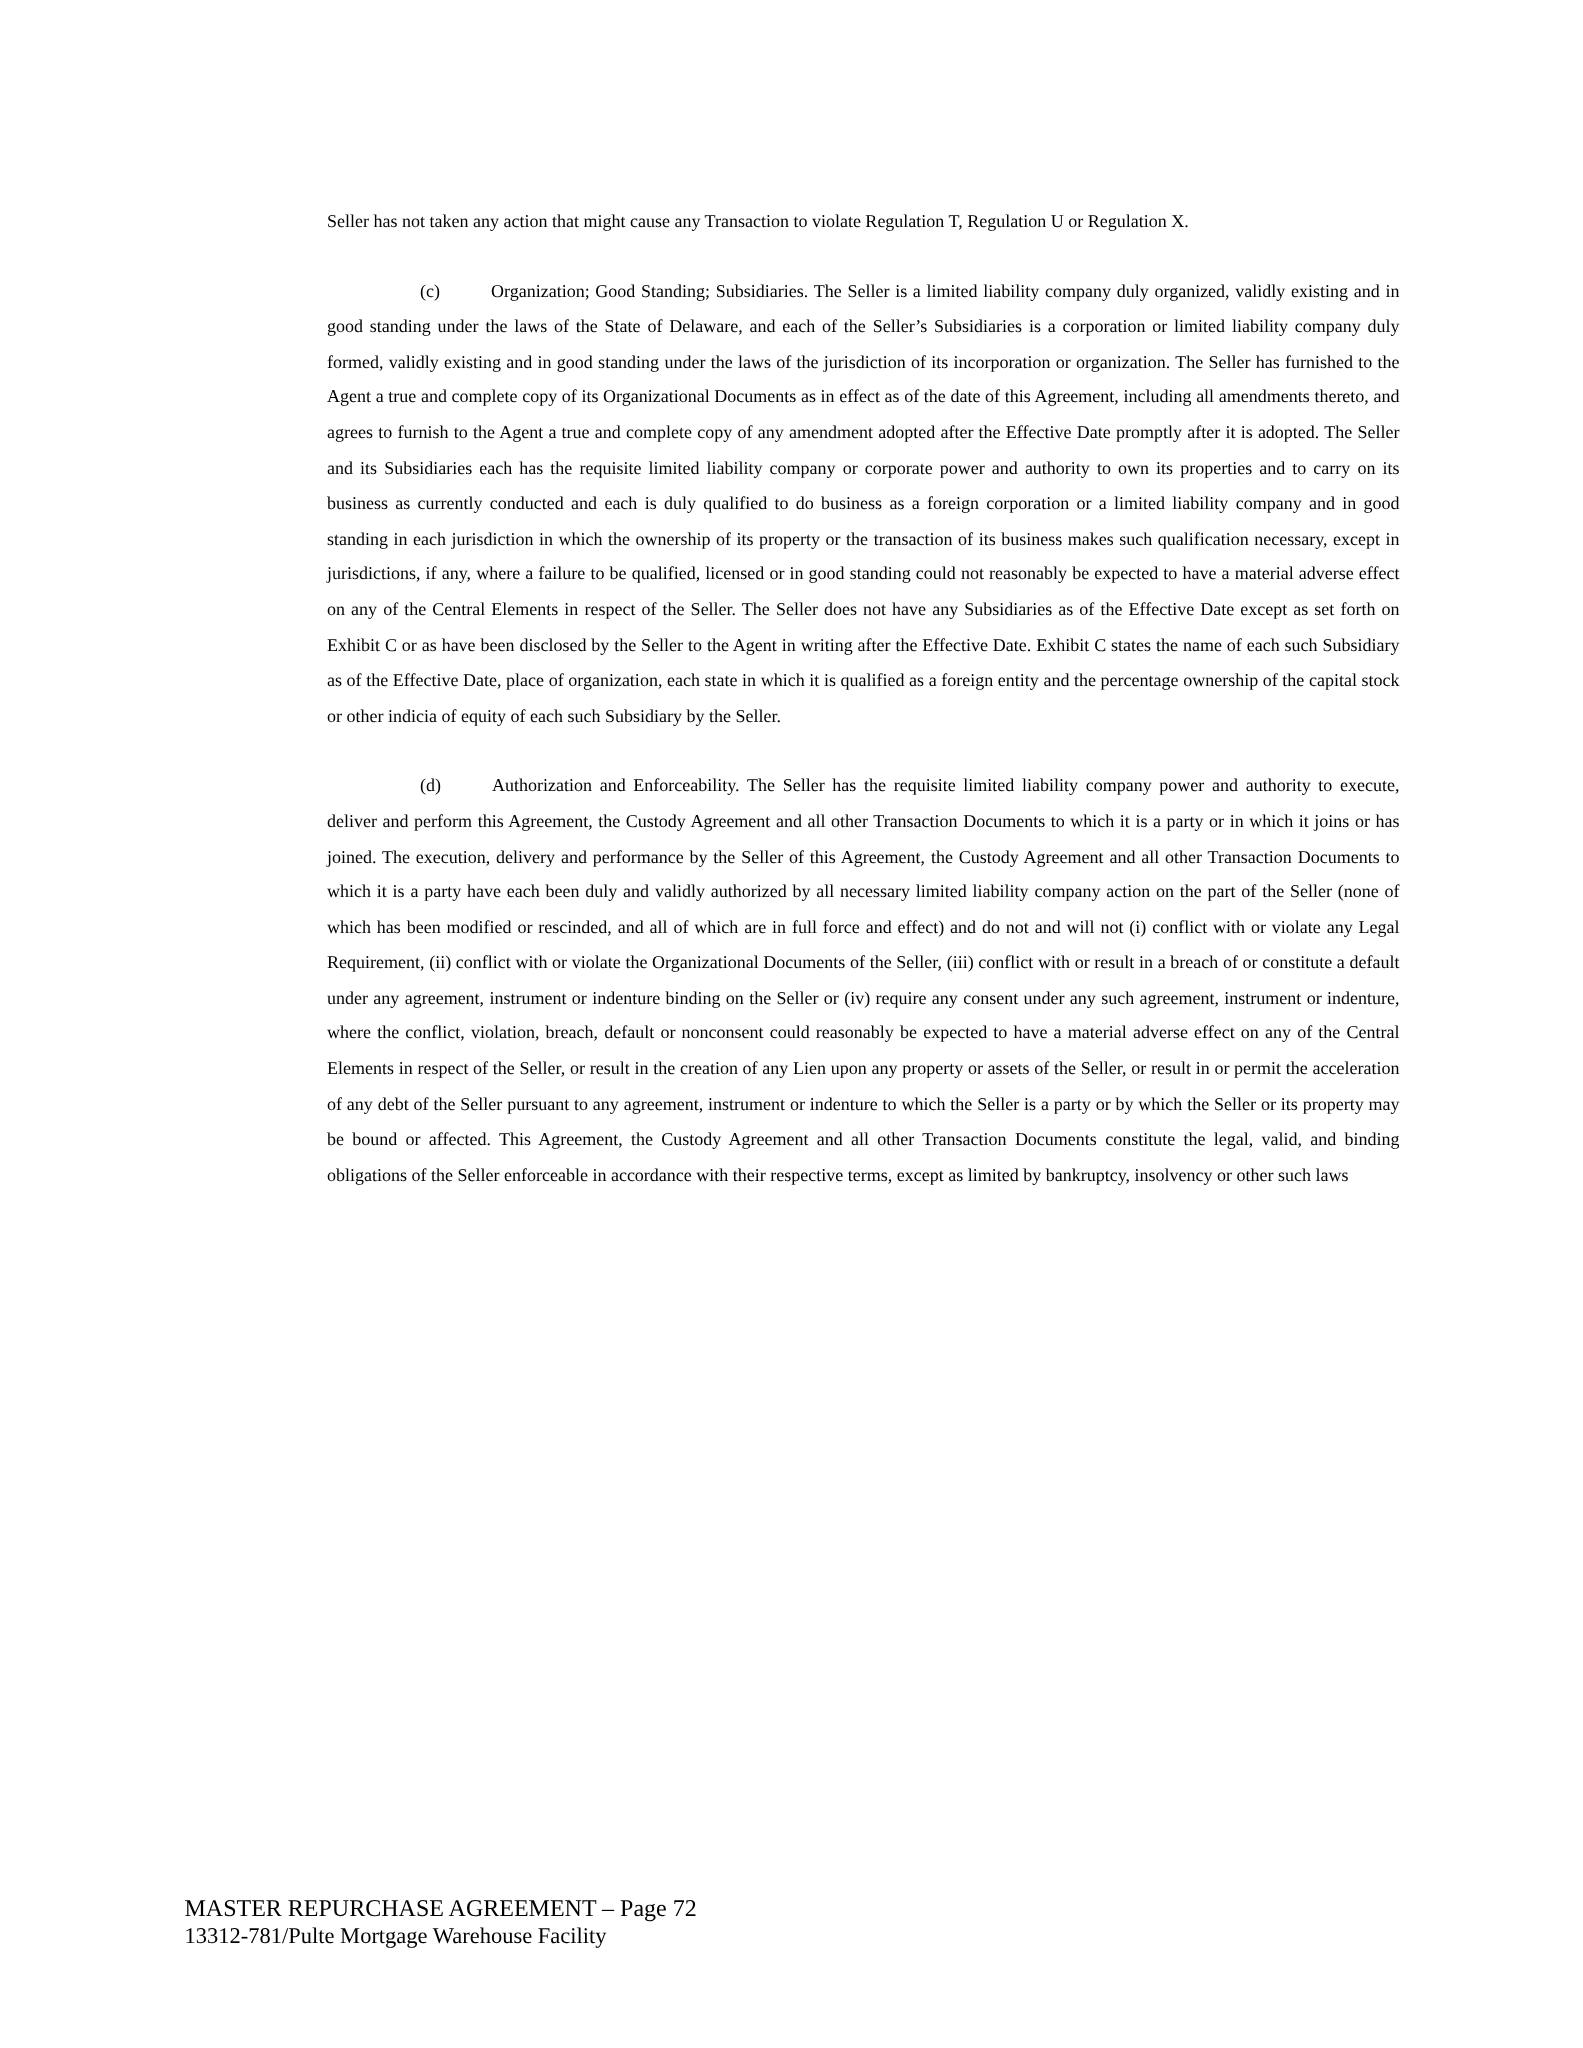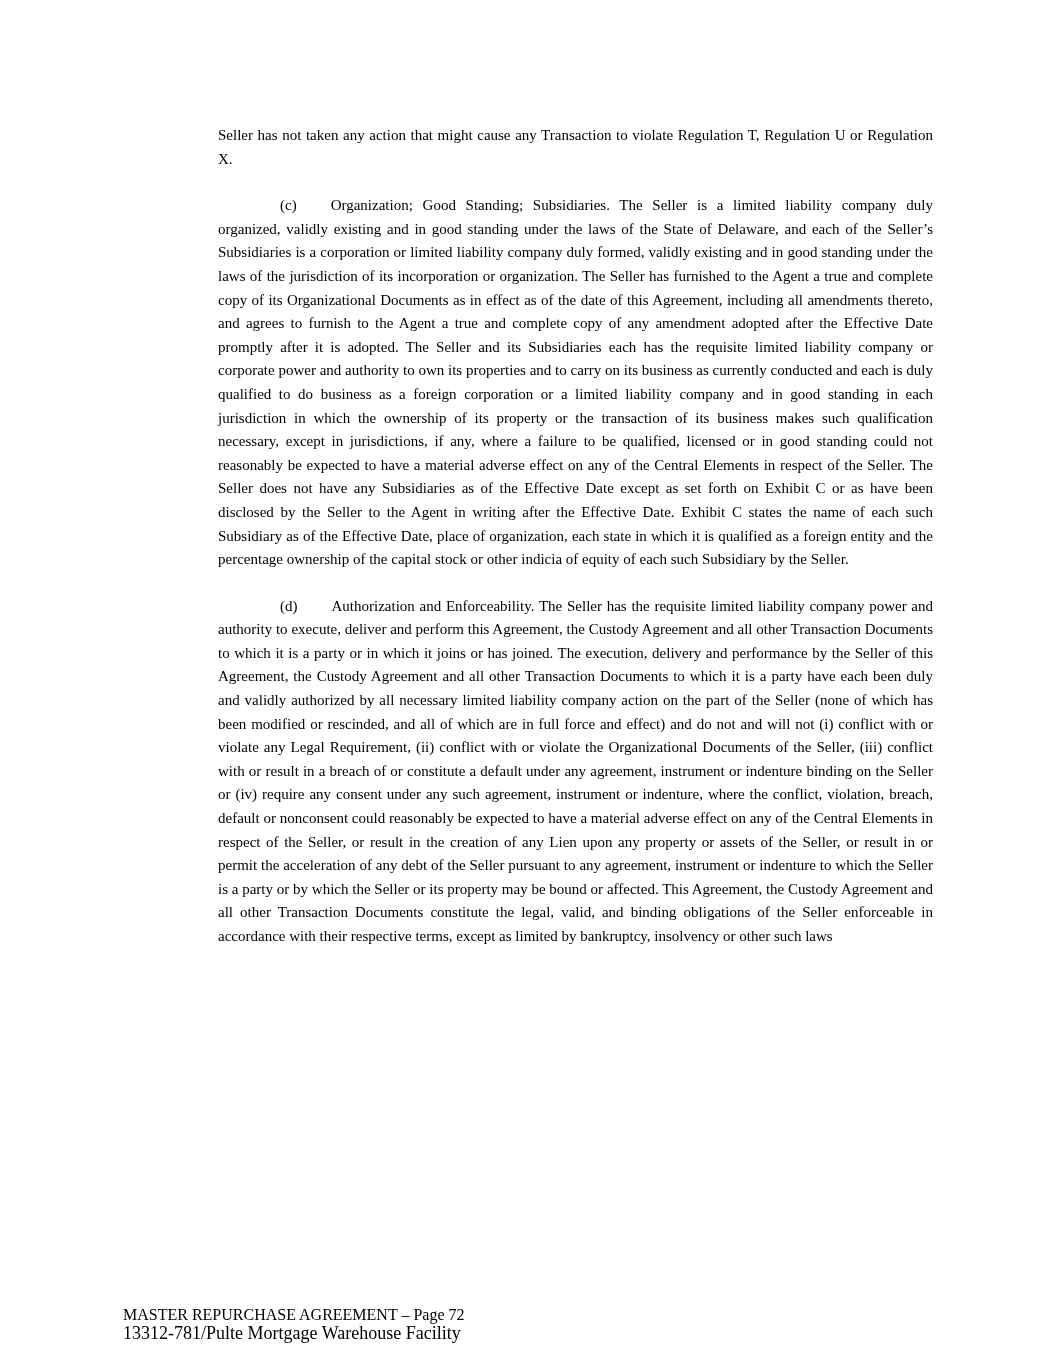--- a/index.html
+++ b/index.html
@@ -17,46 +17,45 @@
     font-family: "Liberation Serif", "DejaVu Serif", serif;
     overflow: hidden;
   }
   .body-text {
     position: absolute;
     left: 218px;
     top: 120px;
     width: 715px;
   }
   .para {
-    margin: 4px 0 23px 0;
-    font-size: 15px;
+    margin: 16px 0 23px 0;
+    font-size: 12px;
     line-height: 23.6px;
     text-align: justify;
   }
   .para.indent {
     text-indent: 62px;
   }
   .tab {
     display: inline-block;
     width: 34px;
   }
   .u {
   }
   .footer {
     position: absolute;
     left: 123px;
     top: 1262px;
-    margin-top: 42px;
   }
   .footer-line1 {
     font-size: 16px;
     line-height: 21px;
   }
   .footer-line2 {
-    font-size: 18px;
+    font-size: 15px;
     line-height: 16px;
   }
 </style>
 </head>
 <body>
 
 <div class="page">
   <div class="body-text" id="paragraphs">
       <p class="para"><span>Seller has not taken any action that might cause any Transaction to violate Regulation T, Regulation U or Regulation X.</span></p>
       <p class="para indent"><span>(c)</span><span class="tab"></span><span class="u">Organization; Good Standing; Subsidiaries</span><span>.  The Seller is a limited liability company duly organized, validly existing and in good standing under the laws of the State of Delaware, and each of the Seller’s Subsidiaries is a corporation or limited liability company duly formed, validly existing and in good standing under the laws of the jurisdiction of its incorporation or organization.  The Seller has furnished to the Agent a true and complete copy of its Organizational Documents as in effect as of the date of this Agreement, including all amendments thereto, and agrees to furnish to the Agent a true and complete copy of any amendment adopted after the Effective Date promptly after it is adopted.  The Seller and its Subsidiaries each has the requisite limited liability company or corporate power and authority to own its properties and to carry on its business as currently conducted and each is duly qualified to do business as a foreign corporation or a limited liability company and in good standing in each jurisdiction in which the ownership of its property or the transaction of its business makes such qualification necessary, except in jurisdictions, if any, where a failure to be qualified, licensed or in good standing could not reasonably be expected to have a material adverse effect on any of the Central Elements in respect of the Seller.  The Seller does not have any Subsidiaries as of the Effective Date except as set forth on </span><span class="u">Exhibit C</span><span> or as have been disclosed by the Seller to the Agent in writing after the Effective Date.  </span><span class="u">Exhibit C</span><span> states the name of each such Subsidiary as of the Effective Date, place of organization, each state in which it is qualified as a foreign entity and the percentage ownership of the capital stock or other indicia of equity of each such Subsidiary by the Seller.</span></p>

